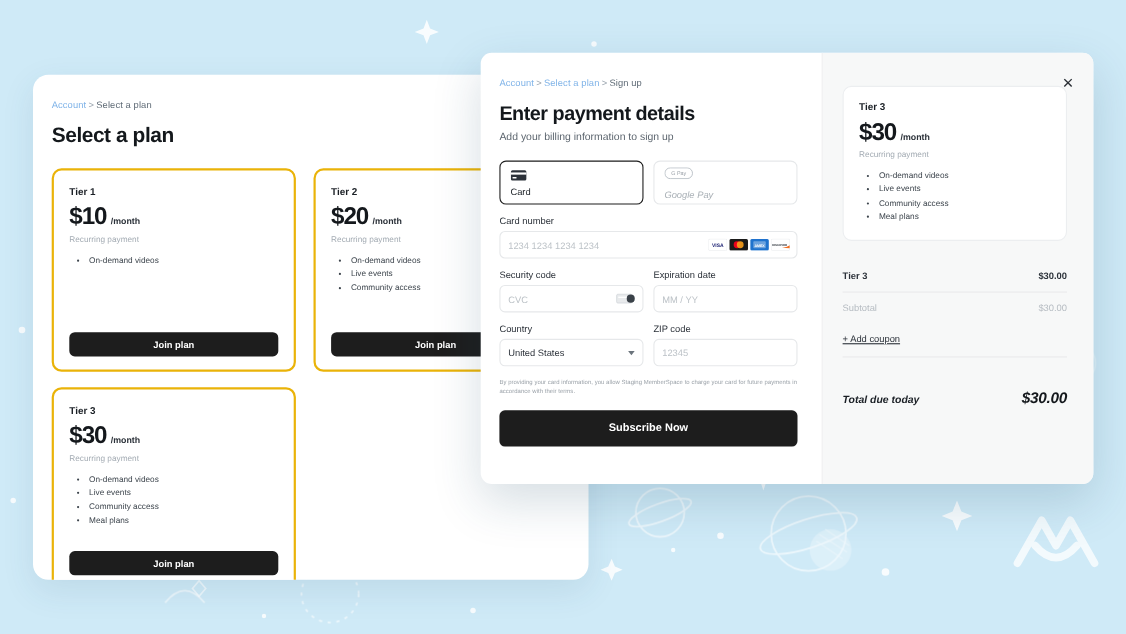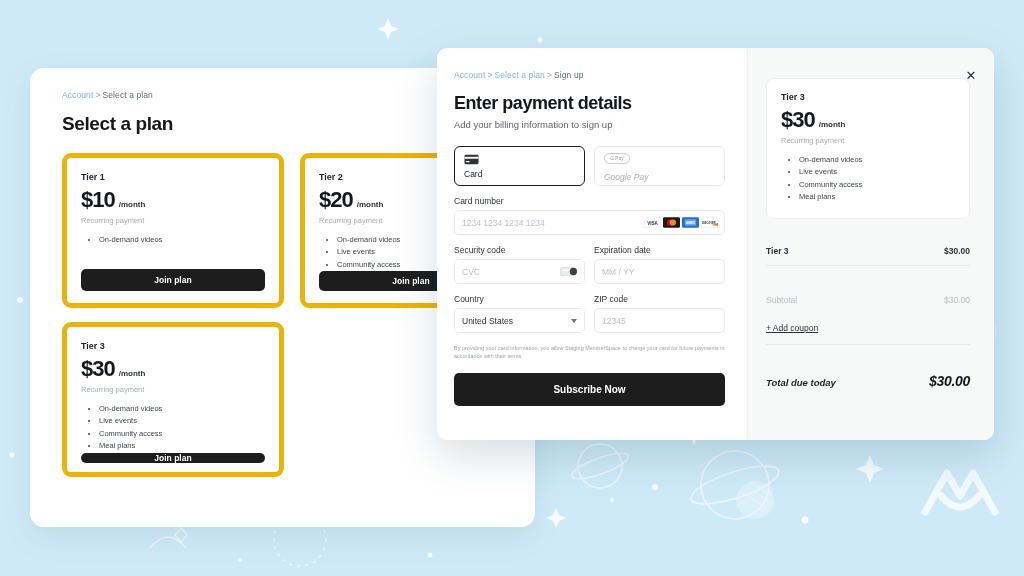--- a/index.html
+++ b/index.html
@@ -16,44 +16,44 @@
 
   
   .plan-panel {
     position: absolute;
     left: 30px; top: 68px;
     width: 505px; height: 459px;
     background: #ffffff;
     border-radius: 14px;
     box-shadow: 0 10px 30px rgba(40,80,110,.10);
     z-index: 1;
-    padding: 22px 22px 0 32px;
+    padding: 22px 22px 0 17px;
     overflow: hidden;
   }
   .crumb { font-size: 8.5px; color: #5f6b76; letter-spacing: .1px; }
   .crumb a { color: #7fb3e8; text-decoration: none; }
   .crumb .sep { color: #9aa4ae; margin: 0 2px; }
   .panel-title {
     font-size: 19px; font-weight: 700; color: #14181c;
     letter-spacing: -.4px; margin-top: 13px;
   }
 
   .cards-grid {
     margin-top: 18px;
     display: grid;
     grid-template-columns: 222px 222px;
     gap: 14px 16px;
   }
   .plan-card {
     background: #fff;
-    border: 5px solid #eab308;
+    border: 2px solid #eab308;
     border-radius: 9px;
     padding: 14px 14px 12px 14px;
     display: flex; flex-direction: column;
-    height: 155px;
+    height: 185px;
   }
   .tier-name { font-size: 9px; font-weight: 700; color: #1a1f25; }
   .price-row { display: flex; align-items: baseline; margin-top: 5px; }
   .price { font-size: 22px; font-weight: 700; color: #14181c; letter-spacing: -1px; }
   .per { font-size: 8px; font-weight: 700; color: #2b3139; margin-left: 4px; }
   .recurring { font-size: 7.5px; color: #a3abb3; margin-top: 3px; }
   .feature-list { margin: 9px 0 0 18px; }
   .feature-list li { font-size: 7.5px; color: #3d454d; line-height: 1.65; }
   .join-btn {
     margin-top: auto;
@@ -148,21 +148,21 @@
     padding: 13px 14px 14px;
   }
   .sum-rows { margin-top: 18px; }
   .sum-row {
     display: flex; justify-content: space-between; align-items: baseline;
     font-size: 8.5px; padding: 9px 0;
   }
   .sum-row.bordered { border-bottom: 1px solid #e9eaec; }
   .sum-row .k { color: #2b3139; font-weight: 700; }
   .sum-row .v { color: #2b3139; font-weight: 700; }
-  .sum-row.muted .k, .sum-row.muted .v { color: #b6bcc2; font-weight: 400; margin-top: 20px; }
+  .sum-row.muted .k, .sum-row.muted .v { color: #b6bcc2; font-weight: 400; }
   .coupon {
     font-size: 8.5px; color: #2b3139; text-decoration: underline;
     cursor: pointer; display: inline-block; padding: 9px 0 11px;
     border: none; background: none; font-family: inherit;
   }
   .sum-total { display: flex; justify-content: space-between; align-items: baseline; padding-top: 28px; font-style: italic; }
   .sum-total .k { font-size: 9.5px; font-weight: 700; color: #1a1f25; }
   .sum-total .v { font-size: 14px; font-weight: 700; color: #14181c; letter-spacing: -.3px; }
 
   .icon-card-svg { display: block; }

